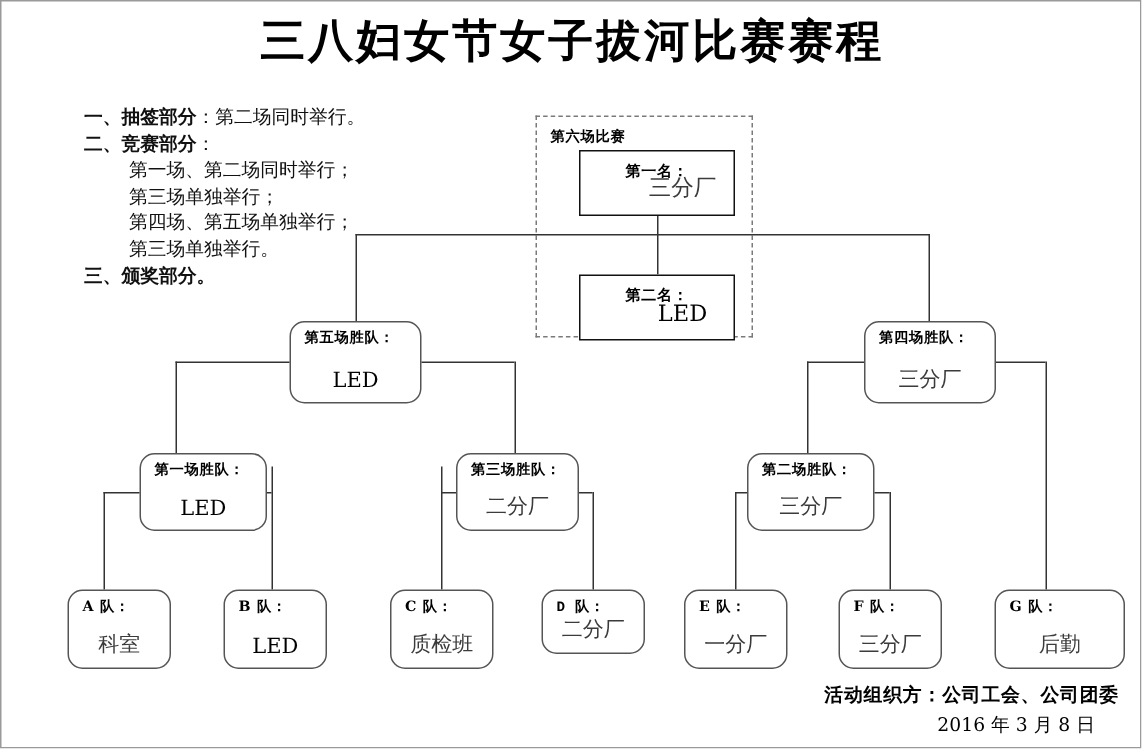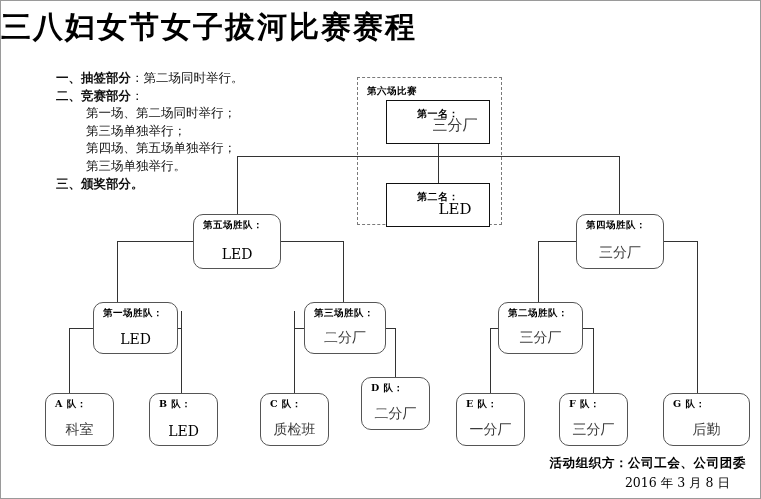--- a/index.html
+++ b/index.html
@@ -6,21 +6,21 @@
   body{
     width:761px;height:499px;position:relative;overflow:hidden;
     font-family:"DejaVu Sans","Liberation Sans",sans-serif;
     color:#000;
   }
   .page{position:absolute;left:0;top:0;width:761px;height:499px;
         border:1px solid #9a9a9a;box-sizing:border-box;background:#fff;}
 
   
   .title{
-    position:absolute;left:0;top:6px;width:761px;text-align:left;
+    position:absolute;left:0;top:6px;width:761px;text-align:center;
     font-family:"DejaVu Serif","Liberation Serif",serif;
     font-size:30px;font-weight:bold;letter-spacing:2px;
     color:#000;white-space:nowrap;
   }
 
   
   .notes{position:absolute;left:55px;top:68px;width:300px;}
   .note-line{
     font-family:"DejaVu Serif","Liberation Serif",serif;
     font-size:12.5px;line-height:17.6px;white-space:nowrap;color:#111;
@@ -177,21 +177,21 @@
     <span class="val">科室</span>
   </div>
   <div class="node round" style="left:148px;top:392px;width:69px;height:53px;">
     <span class="lbl">B 队：</span>
     <span class="val dark">LED</span>
   </div>
   <div class="node round" style="left:259px;top:392px;width:69px;height:53px;">
     <span class="lbl">C 队：</span>
     <span class="val">质检班</span>
   </div>
-  <div class="node round" style="left:360px;top:376px;width:69px;height:53px;">
+  <div class="node round" style="left:360px;top:392px;width:69px;height:43px;font-family:Liberation Mono, monospace;">
     <span class="lbl">D 队：</span>
     <span class="val">二分厂</span>
   </div>
   <div class="node round" style="left:455px;top:392px;width:69px;height:53px;">
     <span class="lbl">E 队：</span>
     <span class="val">一分厂</span>
   </div>
   <div class="node round" style="left:558px;top:392px;width:69px;height:53px;">
     <span class="lbl">F 队：</span>
     <span class="val">三分厂</span>

